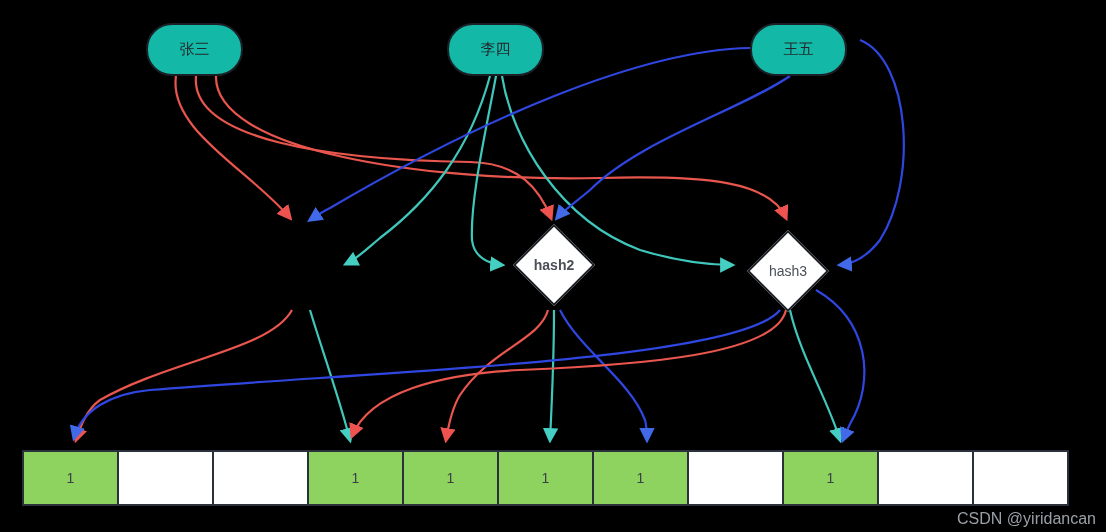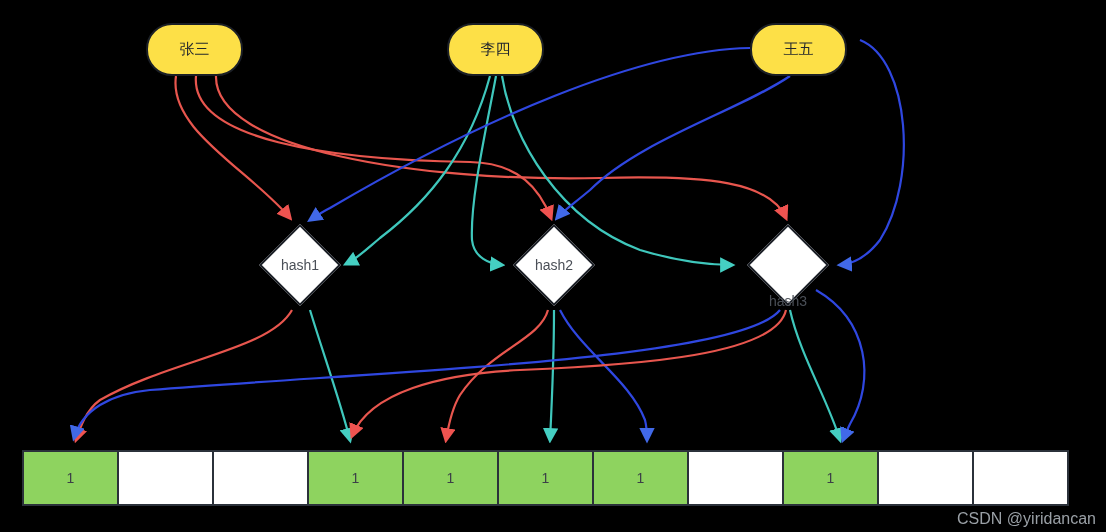--- a/index.html
+++ b/index.html
@@ -7,21 +7,21 @@
     position:relative;
     width:1106px;height:532px;
     background:#000000;
     overflow:hidden;
     font-family:"Liberation Sans","DejaVu Sans",sans-serif;
   }
   #edges{position:absolute;left:0;top:0;width:1106px;height:532px;}
 
   .node-box{
     position:absolute;
-    background:#fde047;
+    background:#14b8a6;
     border:2px solid #1b1f26;
     border-radius:26px;
     display:flex;align-items:center;justify-content:center;
     color:#22262d;
     font-size:15px;
     box-sizing:border-box;
     z-index:4;
   }
   .hash-wrap{
     position:absolute;
@@ -128,29 +128,25 @@
   <div class="node-box" style="left:146px;top:23px;width:97px;height:53px;">
     <span>张三</span>
   </div>
   <div class="node-box" style="left:750px;top:23px;width:97px;height:53px;">
     <span>王五</span>
   </div>
   <div class="node-box" style="left:447px;top:23px;width:97px;height:53px;">
     <span>李四</span>
   </div>
 
-  <div class="hash-wrap" style="left:256px;top:221px;width:88px;height:88px;">
-    <div class="hash-diamond"></div>
-    <span class="hash-label">hash1</span>
-  </div>
-  <div class="hash-wrap" style="left:510px;top:221px;width:88px;height:88px;">
+  <div class="hash-wrap" style="left:510px;top:221px;width:88px;height:88px;font-weight:bold;">
     <div class="hash-diamond"></div>
     <span class="hash-label">hash2</span>
   </div>
-  <div class="hash-wrap" style="left:744px;top:221px;width:88px;height:88px;align-items:flex-end;">
+  <div class="hash-wrap" style="left:744px;top:227px;width:88px;height:88px;">
     <div class="hash-diamond"></div>
     <span class="hash-label">hash3</span>
   </div>
 
   <div id="bitarray">
       <div class="bit-cell on">1</div>
       <div class="bit-cell off"></div>
       <div class="bit-cell off"></div>
       <div class="bit-cell on">1</div>
       <div class="bit-cell on">1</div>

